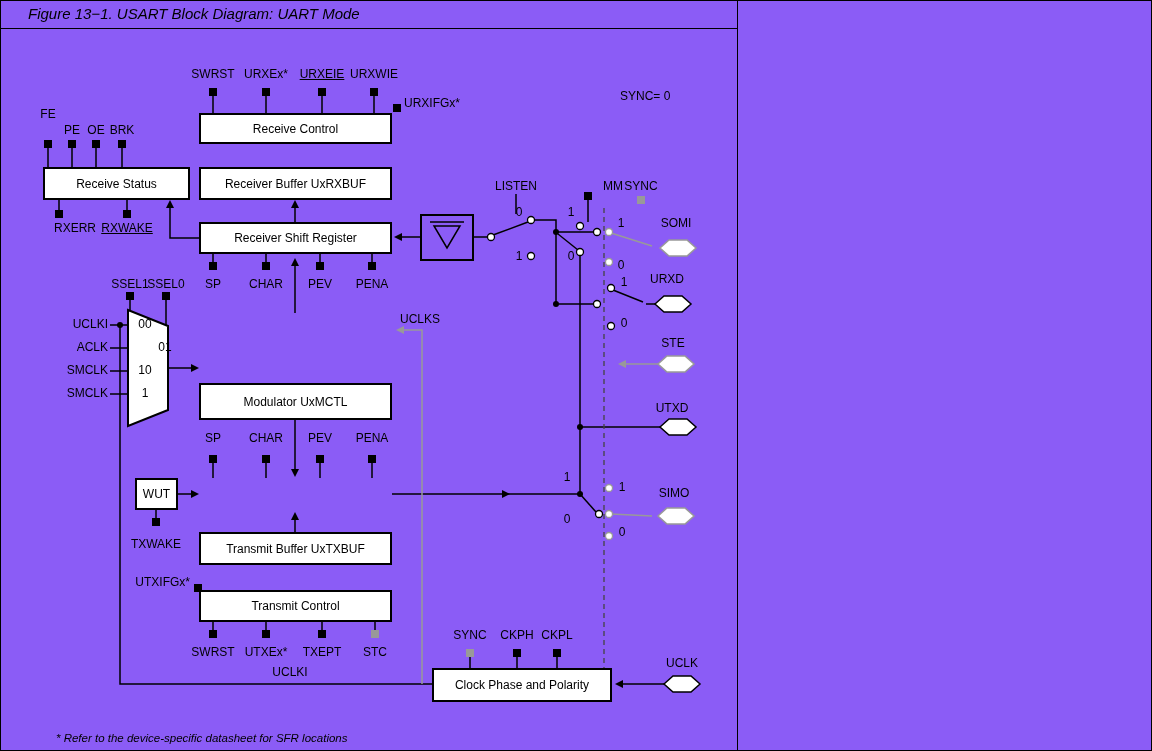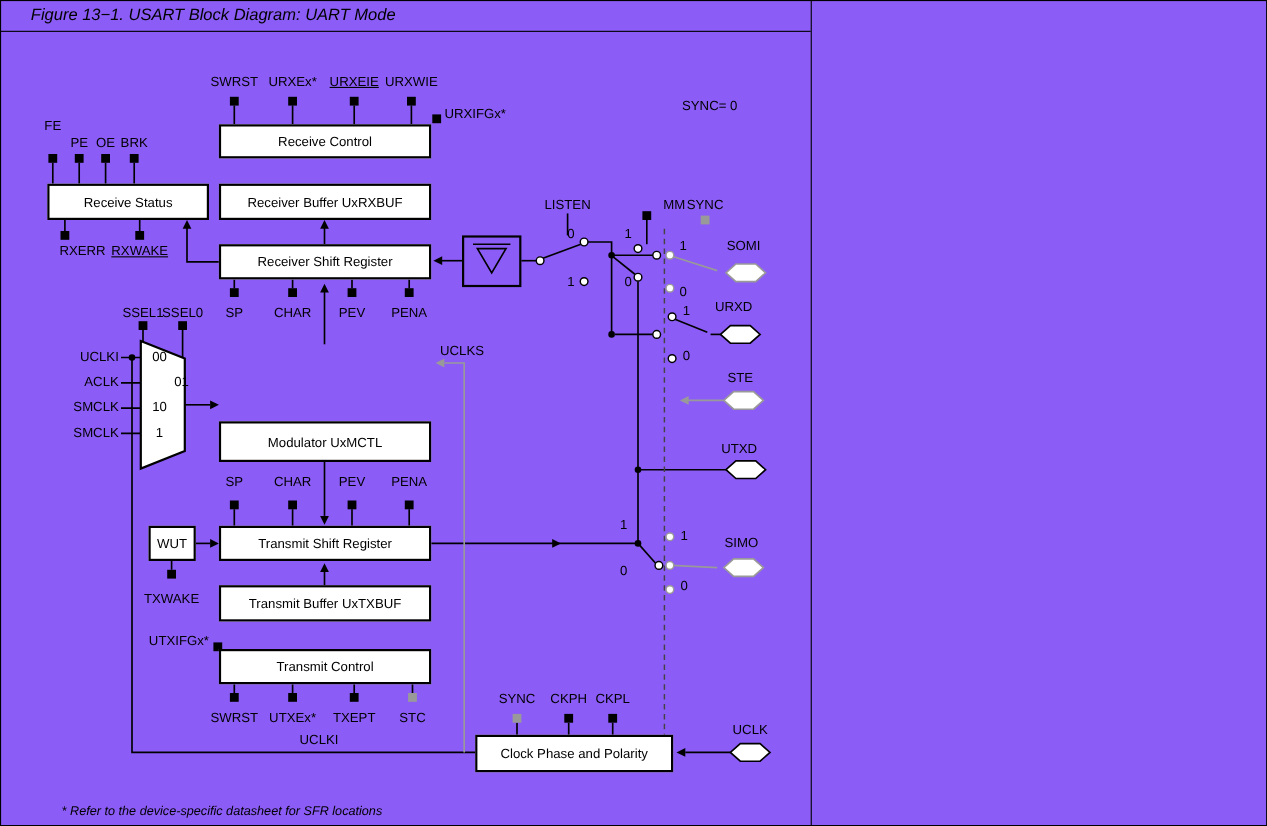--- a/index.html
+++ b/index.html
@@ -174,21 +174,20 @@
   <div class="lbl" style="left:620px;top:90px;width:70px;">SYNC= 0</div>
   <div class="foot">* Refer to the device-specific datasheet for SFR locations</div>
 
   <div class="block" style="left:199px;top:113px;width:193px;height:31px;">Receive Control</div>
   <div class="block" style="left:43px;top:167px;width:147px;height:33px;">Receive Status</div>
   <div class="block" style="left:199px;top:167px;width:193px;height:33px;">Receiver Buffer UxRXBUF</div>
   <div class="block" style="left:199px;top:222px;width:193px;height:32px;">Receiver Shift Register</div>
   <div class="tribox" style="left:420px;top:214px;width:54px;height:47px;"></div>
   <div class="block" style="left:199px;top:383px;width:193px;height:37px;">Modulator UxMCTL</div>
   <div class="block" style="left:135px;top:478px;width:43px;height:32px;">WUT</div>
-  <div class="block" style="left:199px;top:478px;width:193px;height:32px;">Transmit Shift Register</div>
   <div class="block" style="left:199px;top:532px;width:193px;height:33px;">Transmit Buffer UxTXBUF</div>
   <div class="block" style="left:199px;top:590px;width:193px;height:32px;">Transmit Control</div>
   <div class="block" style="left:432px;top:668px;width:180px;height:34px;text-align:center;">Clock Phase and Polarity</div>
 
   <div class="lbl c" style="left:186px;top:68px;width:54px;">SWRST</div>
   <div class="lbl c" style="left:239px;top:68px;width:54px;">URXEx*</div>
   <div class="lbl c" style="left:295px;top:68px;width:54px;text-decoration:underline;">URXEIE</div>
   <div class="lbl c" style="left:347px;top:68px;width:54px;">URXWIE</div>
   <div class="lbl" style="left:404px;top:97px;width:70px;">URXIFGx*</div>
 

